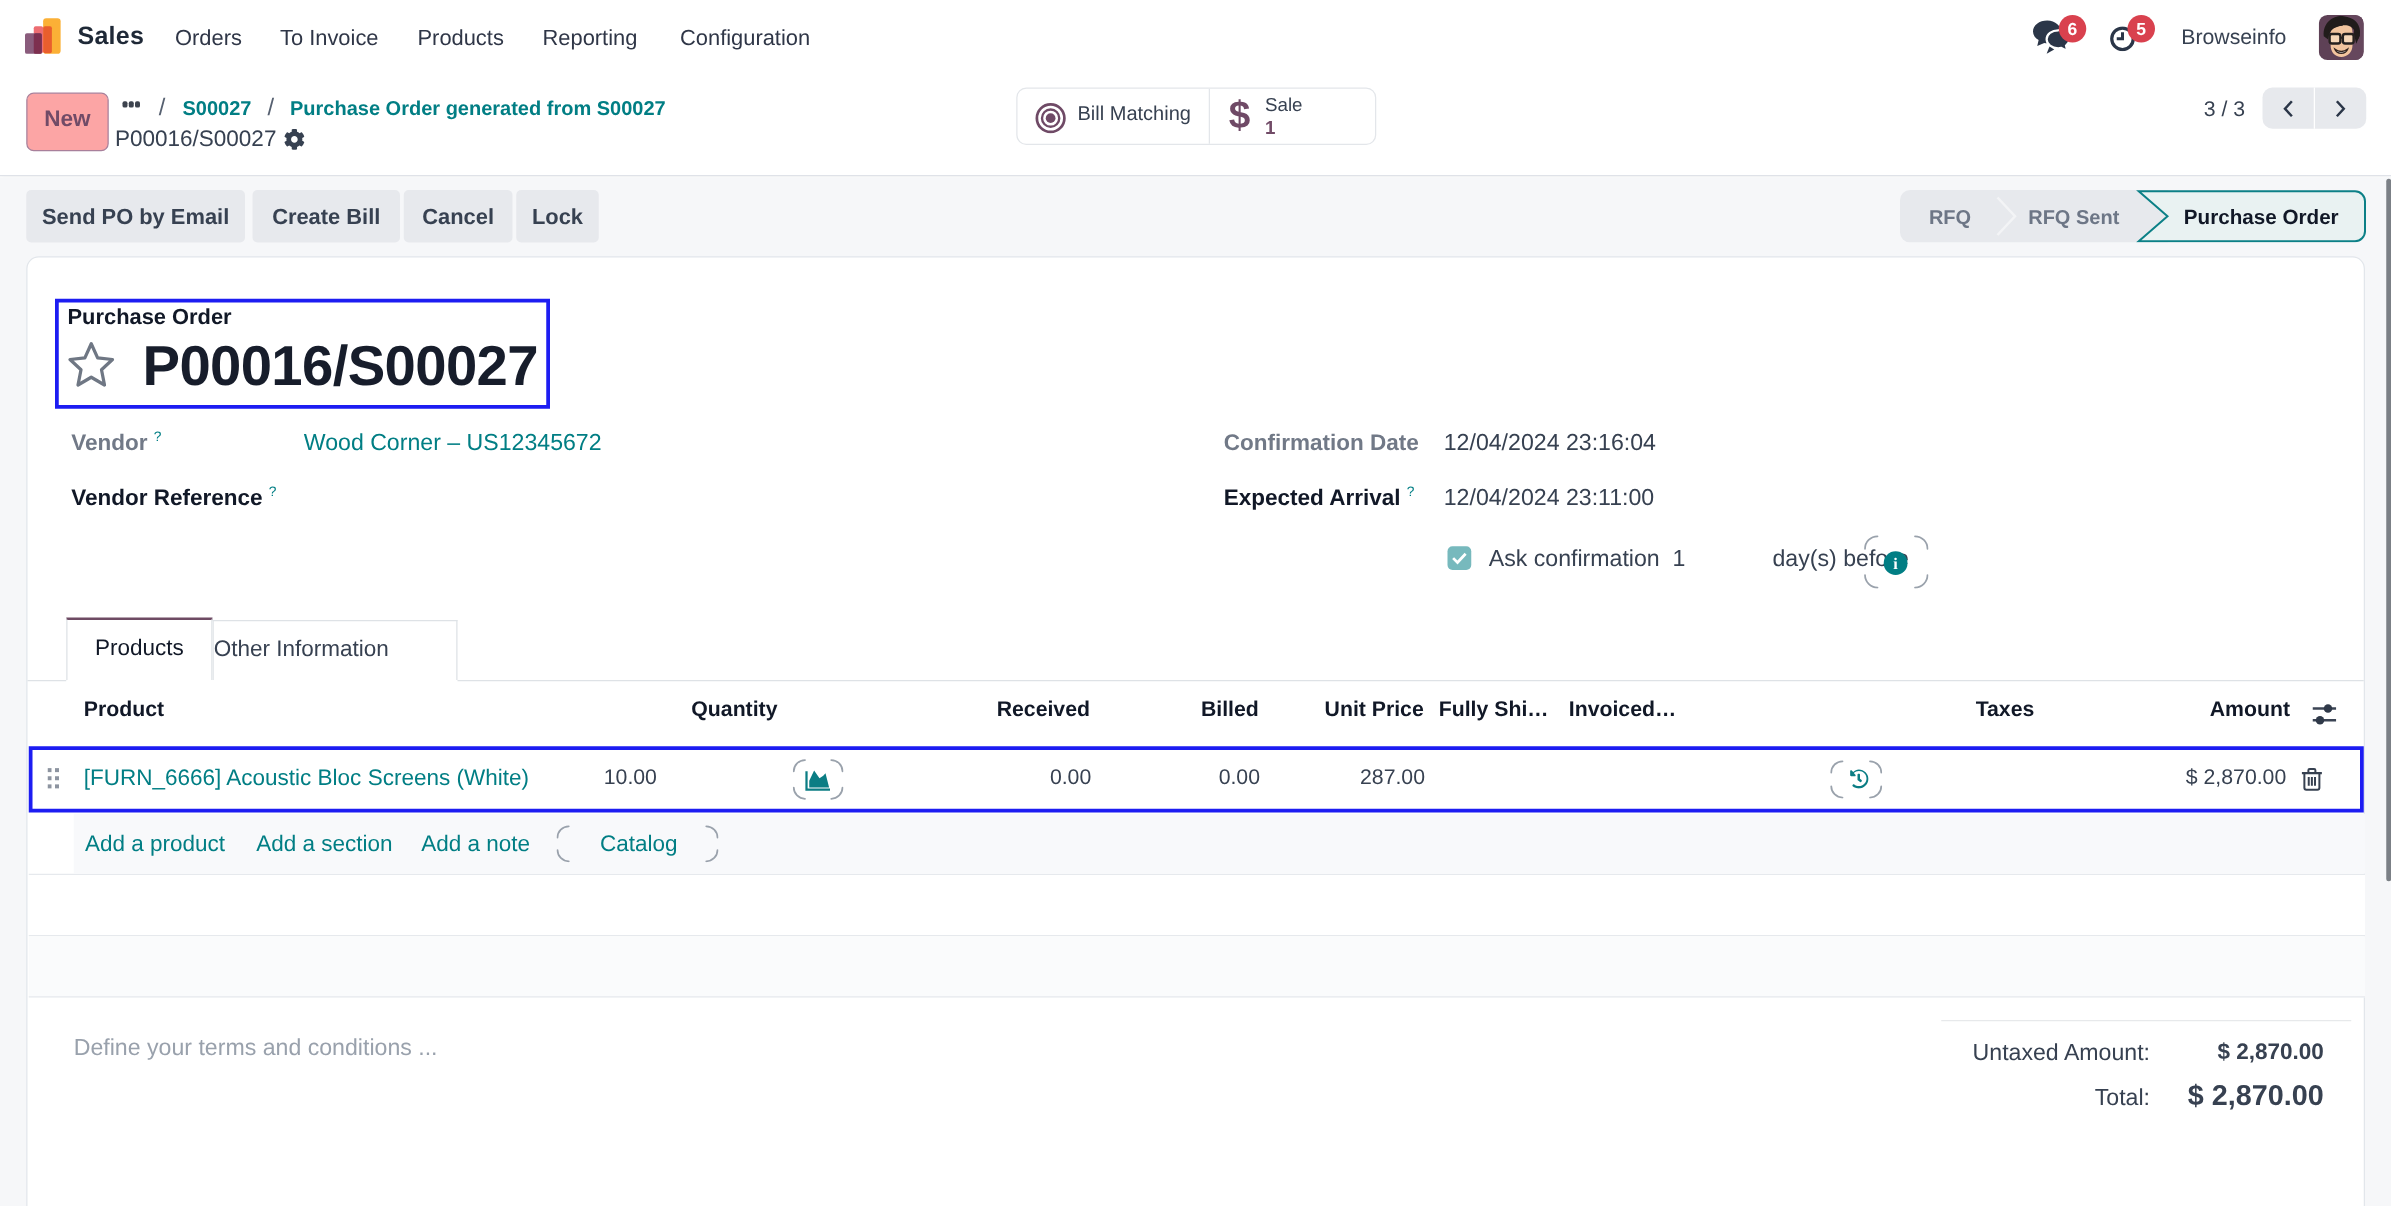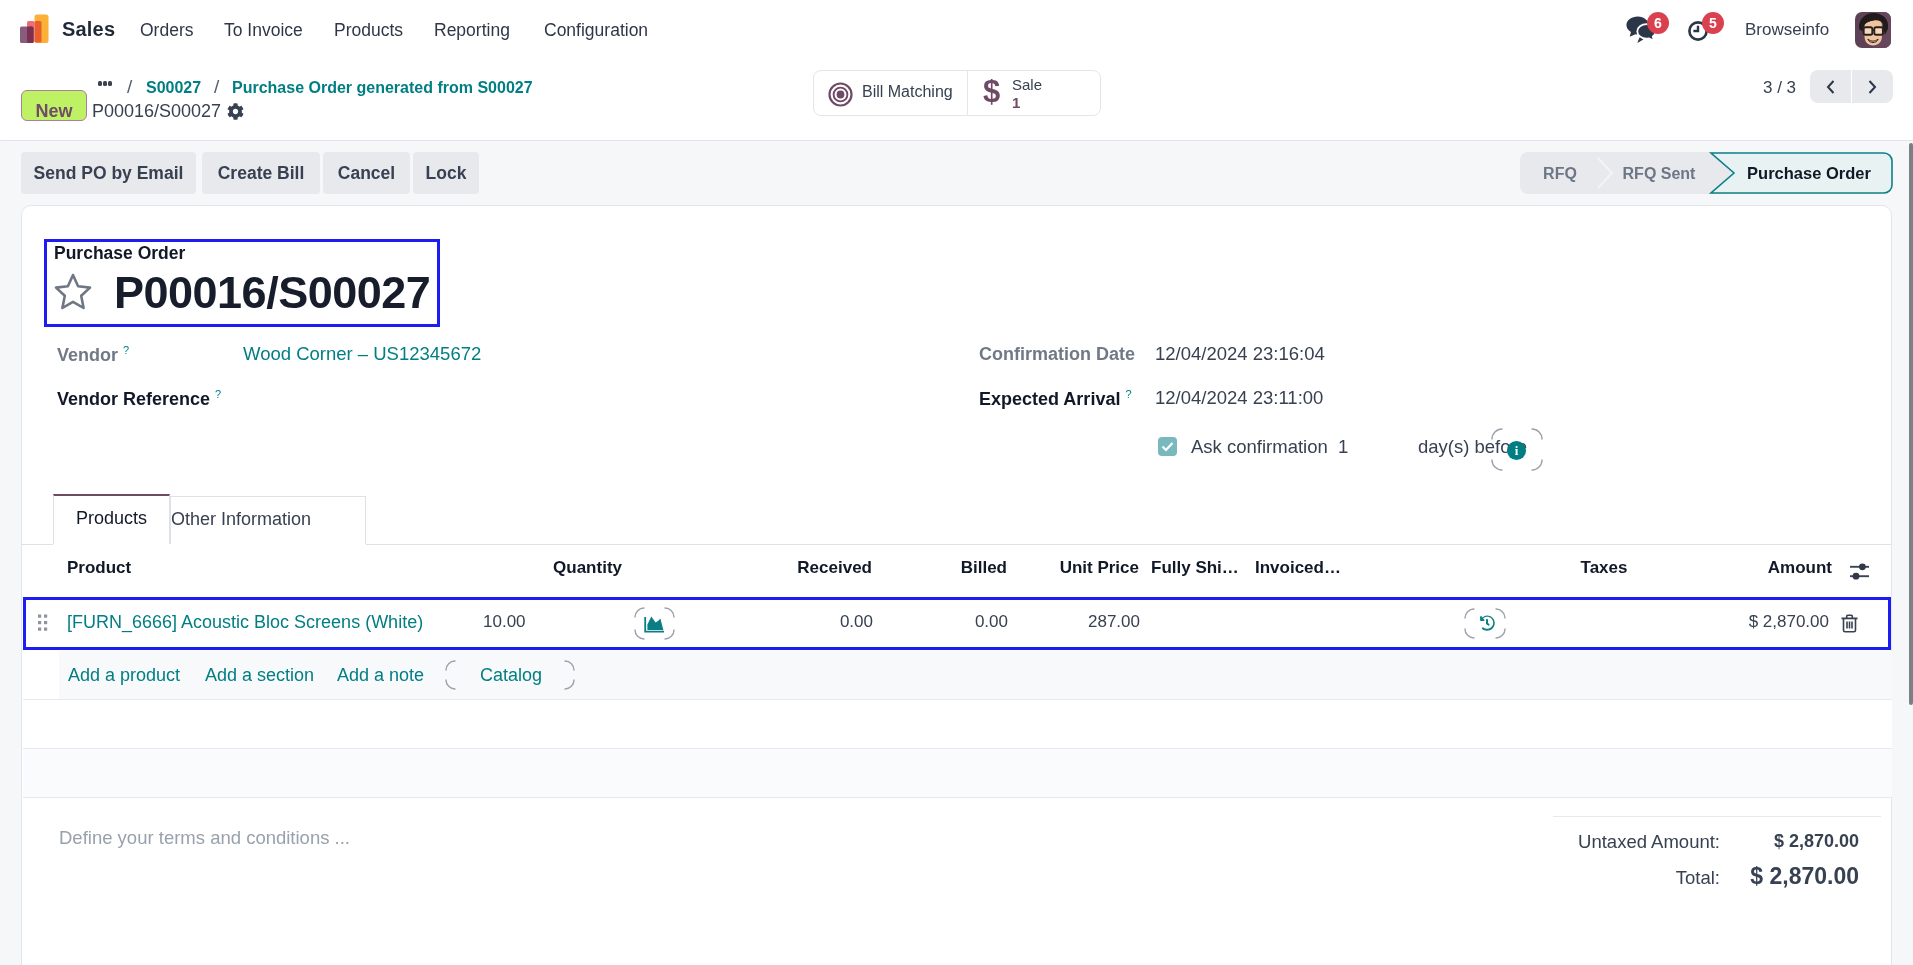--- a/index.html
+++ b/index.html
@@ -8,22 +8,22 @@
   .abs { position:absolute; }
   #page { position:relative; width:1913px; height:965px; overflow:hidden; }
 
   
   #navbar { position:absolute; left:0; top:0; width:1913px; height:60px; background:#fff; }
   .brand { position:absolute; left:62px; top:18px; font-size:20px; font-weight:700; color:#1f2937; letter-spacing:0.2px;}
   .menuitem { position:absolute; top:20px; font-size:17.5px; color:#2f3647; }
 
   
   #cpanel { position:absolute; left:0; top:60px; width:1913px; height:81px; background:#fff; border-bottom:1px solid #dfe2e8; box-shadow:0 2px 4px rgba(30,40,60,0.05); }
-  .btn-new { position:absolute; left:21px; top:14px; width:66px; height:31px; border:1px solid #a8809b; border-radius:6px;
-      color:#714B67; font-size:18px; font-weight:700; text-align:center; line-height:41px; background:#bef264;margin-top:16px; }
+  .btn-new { position:absolute; left:21px; top:14px; width:66px; height:47px; border:1px solid #a8809b; border-radius:6px;
+      color:#714B67; font-size:18px; font-weight:700; text-align:center; line-height:41px; background:#fca5a5; }
   .bc1 { position:absolute; top:19px; font-size:16px; }
   .bc-sep { color:#566070; font-weight:400; }
   .bc-link { color:#017e84; font-weight:700; }
   .bc2 { position:absolute; left:92px; top:41px; font-size:18px; color:#374151; }
   
   .statbox { position:absolute; left:813px; top:10px; width:288px; height:46px; background:#fff; border:1px solid #e3e6ea; border-radius:8px; }
   .statdiv { position:absolute; left:153px; top:0; width:1px; height:44px; background:#e3e6ea; }
   .pager-count { position:absolute; left:1763px; top:18px; font-size:17px; color:#374151; }
   .pager { position:absolute; left:1810px; top:10px; width:83px; height:33px; background:#e7e9ed; border-radius:8px; }
   .pager .pdiv { position:absolute; left:41px; top:0; width:1px; height:33px; background:#fff; }

